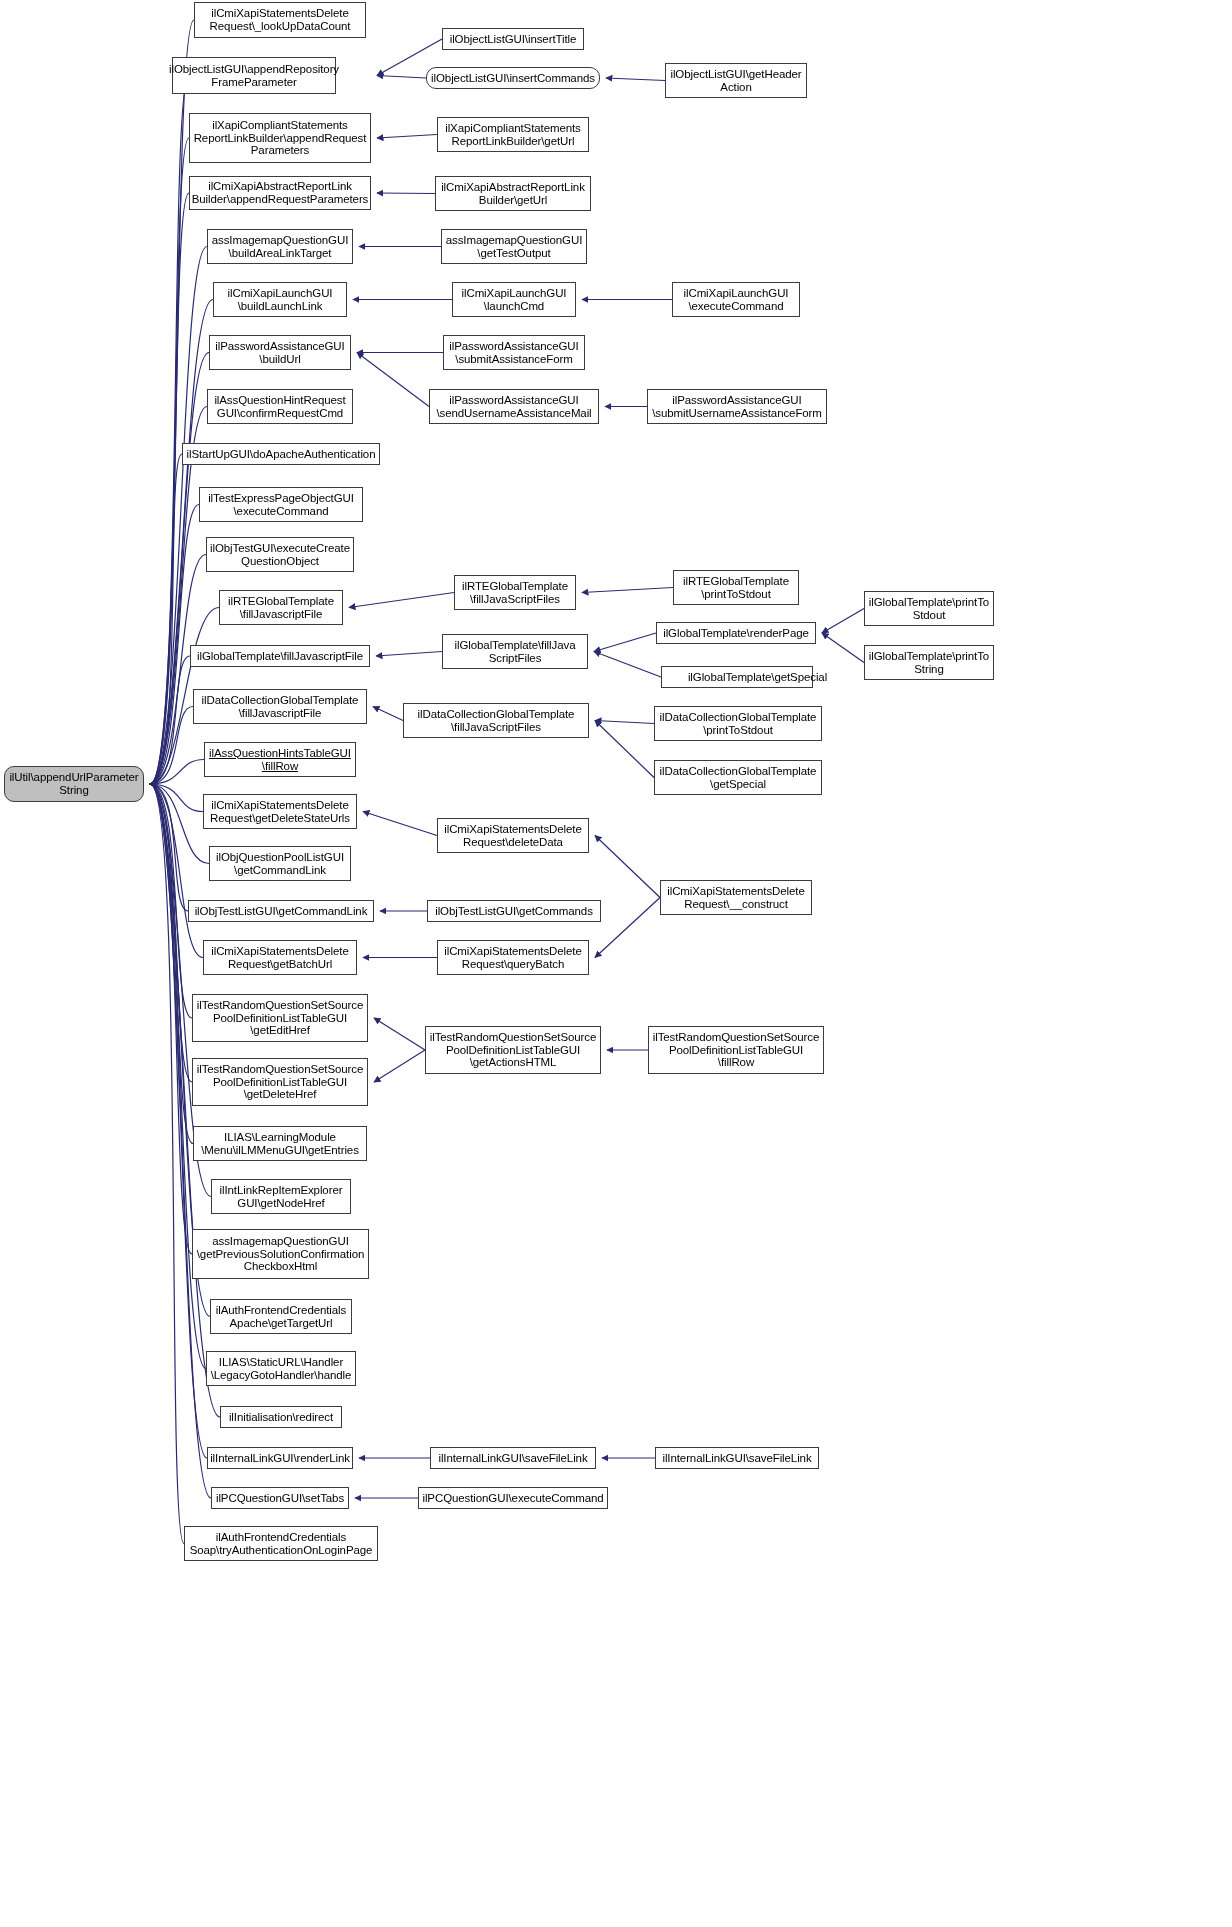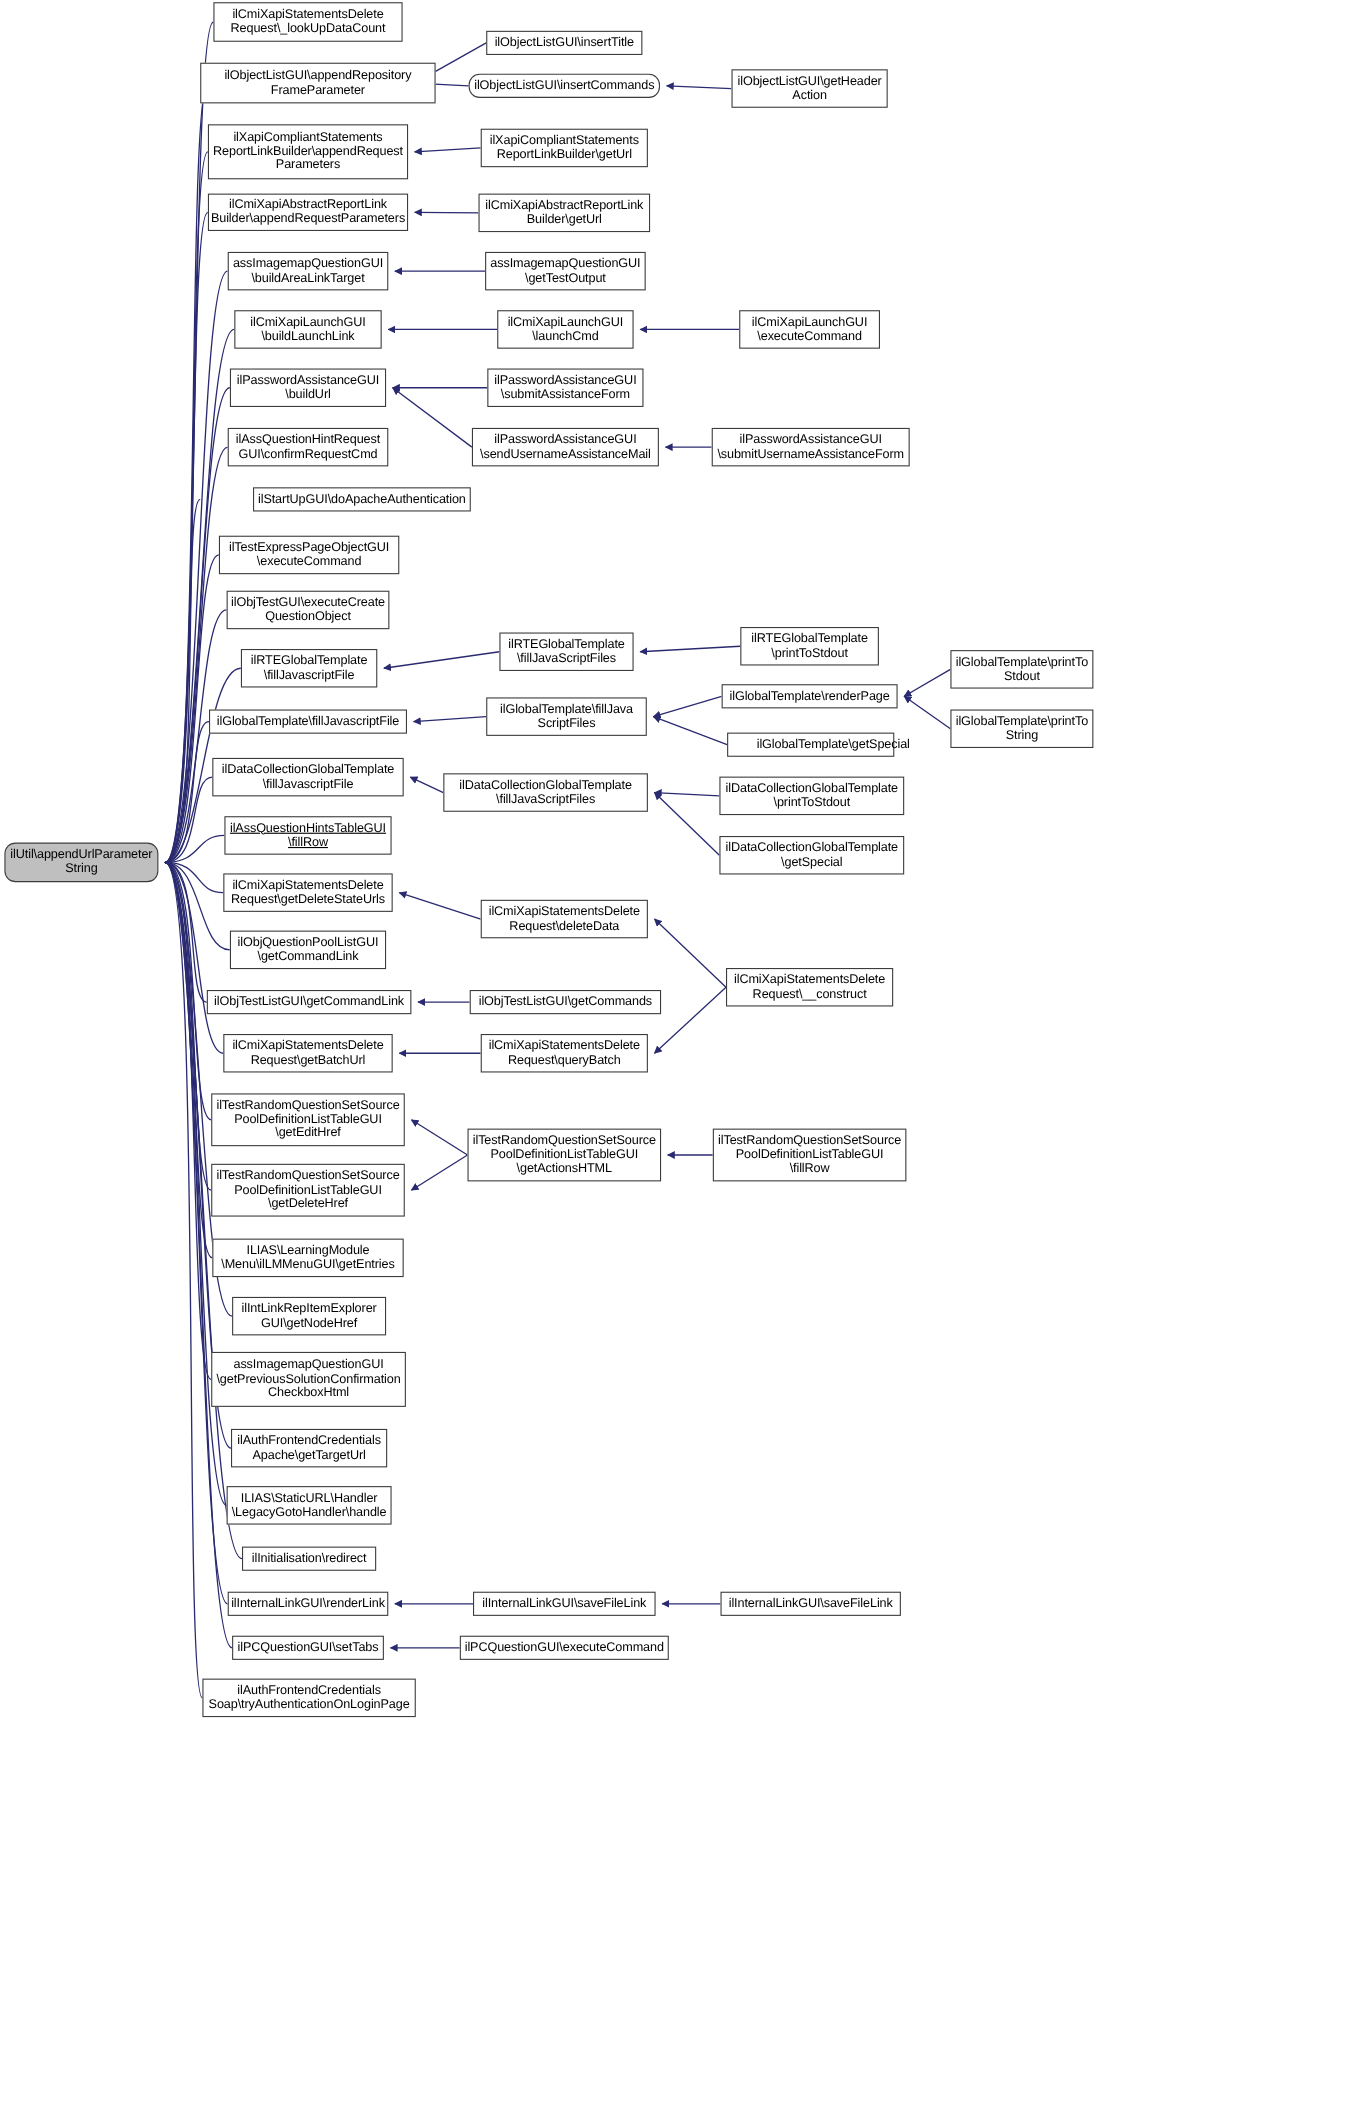--- a/index.html
+++ b/index.html
@@ -101,36 +101,36 @@
         <path d="M 430 1458 L 359 1458" fill="none" stroke="#2a2a70" stroke-width="1.2" marker-end="url(#ah)"></path>
         <path d="M 655 1458 L 602 1458" fill="none" stroke="#2a2a70" stroke-width="1.2" marker-end="url(#ah)"></path>
         <path d="M 418 1498 L 355 1498" fill="none" stroke="#2a2a70" stroke-width="1.2" marker-end="url(#ah)"></path>
       </g>
   </svg>
   <div id="node-layer">
       <div class="node root" style="left: 4px; top: 766px; width: 140px; height: 36px; border-radius: 10px;">ilUtil\appendUrlParameter
 String</div>
       <div class="node" style="left: 194px; top: 2px; width: 172px; height: 36px;">ilCmiXapiStatementsDelete
 Request\_lookUpDataCount</div>
-      <div class="node" style="left: 182px; top: 57px; width: 214px; height: 37px;">ilObjectListGUI\appendRepository
+      <div class="node" style="left: 172px; top: 57px; width: 164px; height: 37px;">ilObjectListGUI\appendRepository
 FrameParameter</div>
       <div class="node" style="left: 189px; top: 113px; width: 182px; height: 50px;">ilXapiCompliantStatements
 ReportLinkBuilder\appendRequest
 Parameters</div>
       <div class="node" style="left: 189px; top: 176px; width: 182px; height: 34px;">ilCmiXapiAbstractReportLink
 Builder\appendRequestParameters</div>
       <div class="node" style="left: 207px; top: 229px; width: 146px; height: 35px;">assImagemapQuestionGUI
 \buildAreaLinkTarget</div>
       <div class="node" style="left: 213px; top: 282px; width: 134px; height: 35px;">ilCmiXapiLaunchGUI
 \buildLaunchLink</div>
       <div class="node" style="left: 209px; top: 335px; width: 142px; height: 35px;">ilPasswordAssistanceGUI
 \buildUrl</div>
       <div class="node" style="left: 207px; top: 389px; width: 146px; height: 35px;">ilAssQuestionHintRequest
 GUI\confirmRequestCmd</div>
-      <div class="node" style="left: 182px; top: 443px; width: 198px; height: 22px; margin-left: 48px;">ilStartUpGUI\doApacheAuthentication</div>
+      <div class="node" style="left: 182px; top: 443px; width: 198px; height: 22px;">ilStartUpGUI\doApacheAuthentication</div>
       <div class="node" style="left: 199px; top: 487px; width: 164px; height: 35px;">ilTestExpressPageObjectGUI
 \executeCommand</div>
       <div class="node" style="left: 206px; top: 537px; width: 148px; height: 35px;">ilObjTestGUI\executeCreate
 QuestionObject</div>
       <div class="node" style="left: 219px; top: 590px; width: 124px; height: 35px;">ilRTEGlobalTemplate
 \fillJavascriptFile</div>
       <div class="node" style="left: 190px; top: 645px; width: 180px; height: 22px;">ilGlobalTemplate\fillJavascriptFile</div>
       <div class="node" style="left: 193px; top: 689px; width: 174px; height: 35px;">ilDataCollectionGlobalTemplate
 \fillJavascriptFile</div>
       <div class="node" style="left: 204px; top: 742px; width: 152px; height: 35px; text-decoration: underline;">ilAssQuestionHintsTableGUI

